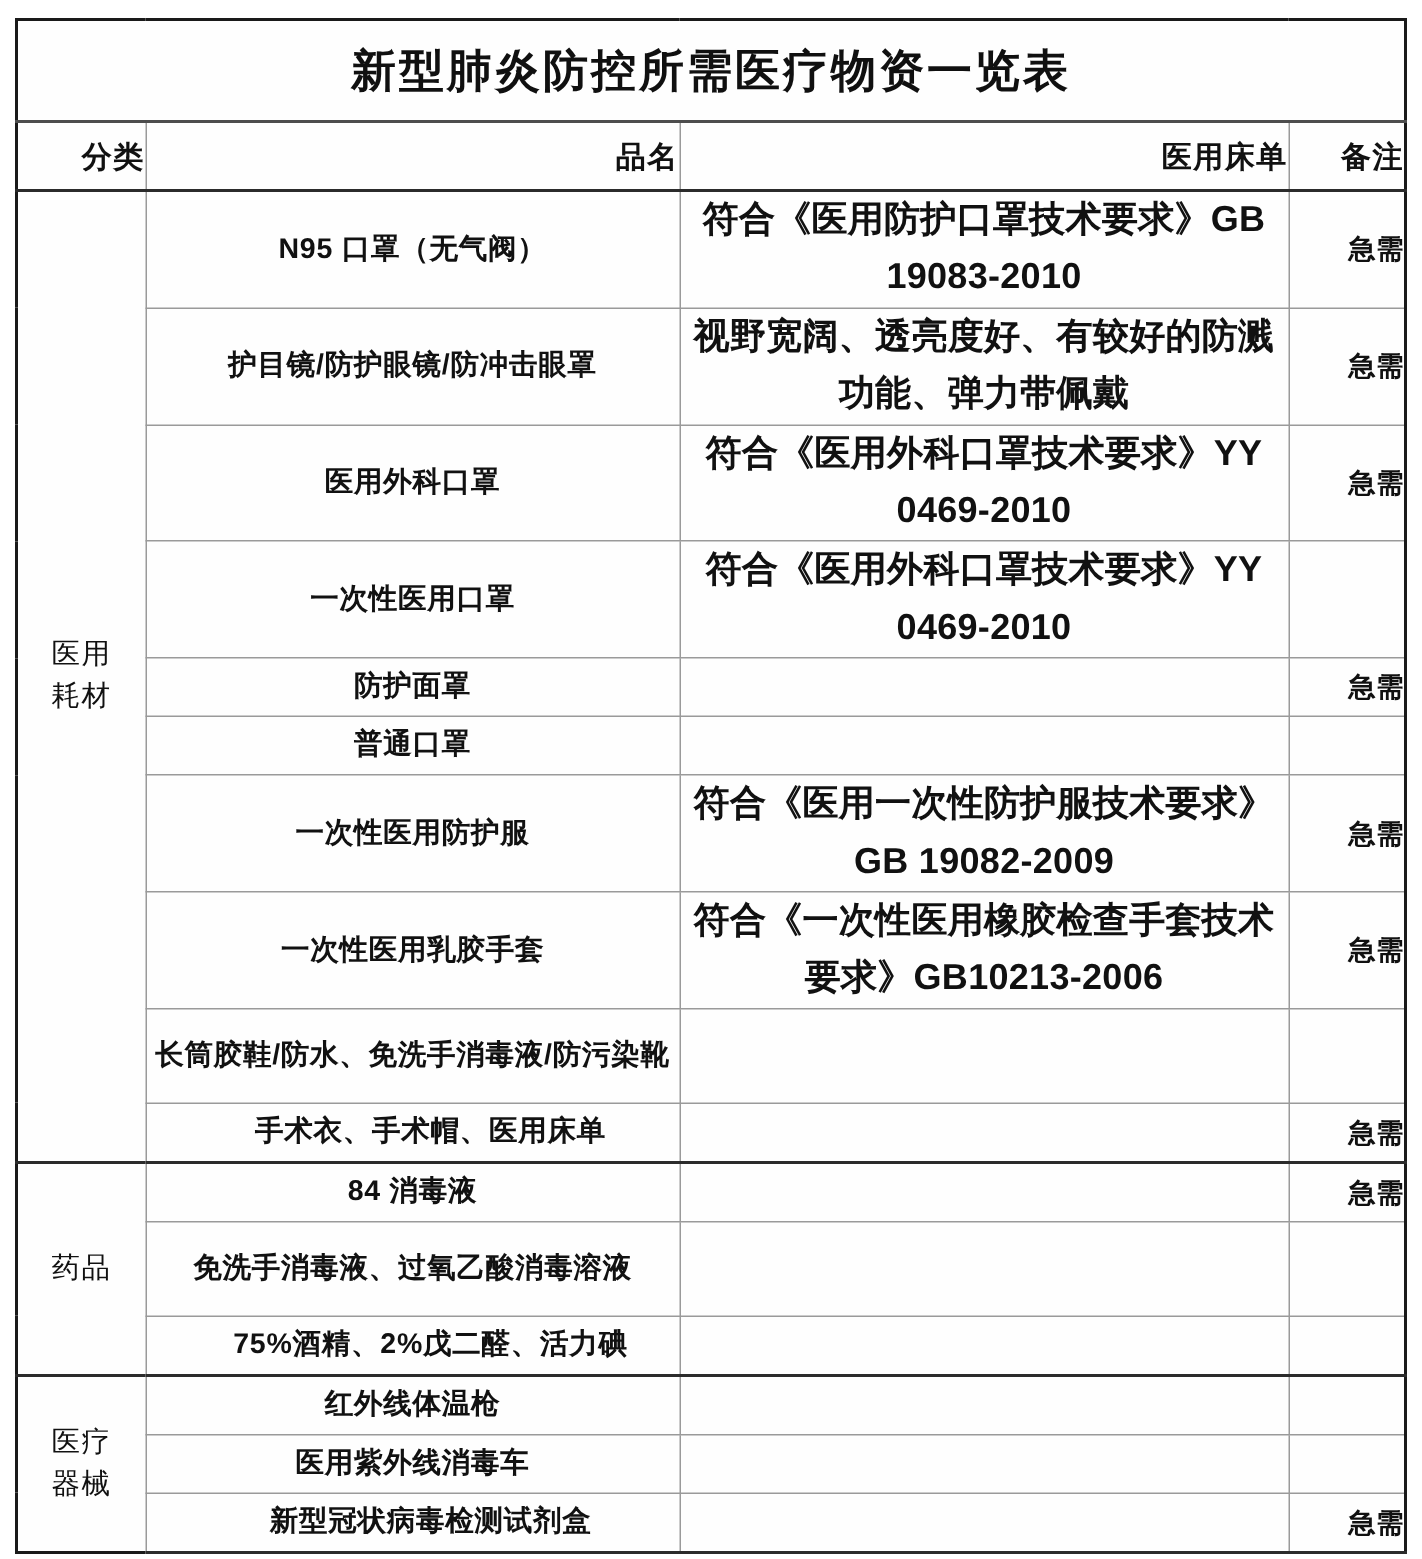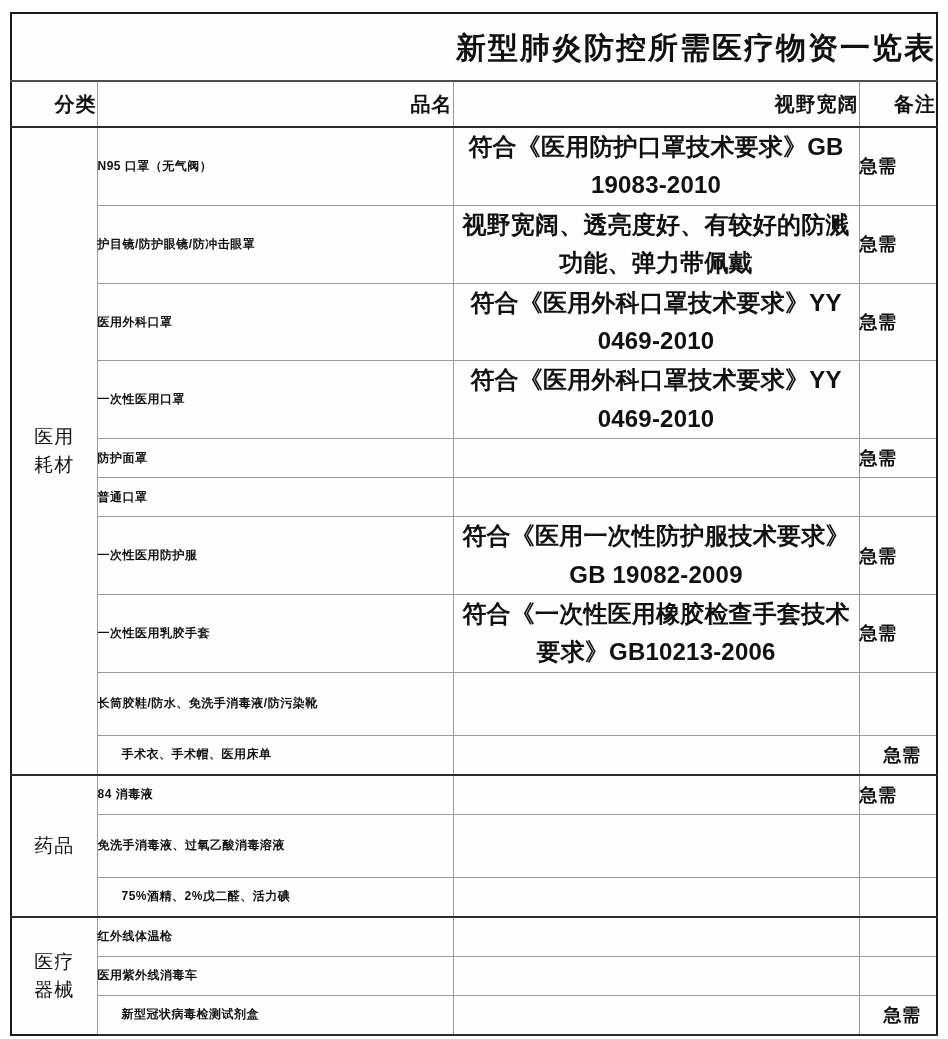--- a/index.html
+++ b/index.html
@@ -41,21 +41,21 @@
 
   
   table.supply-table {
     border: 2px solid #1a1a1a;
   }
 
   .title-cell {
     border: 2px solid #1a1a1a !important;
     border-bottom: 2px solid #4d4d4d !important;
     height: 66px;
-    text-align: right;
+    text-align: center;
     vertical-align: middle;
     background: #ffffff;
   }
   .title-text {
     font-size: 30px;
     font-weight: bold;
     letter-spacing: 2px;
     font-family: "DejaVu Serif", "Liberation Serif", serif;
     color: #101010;
     line-height: 1.1;
@@ -83,39 +83,39 @@
     text-align: center;
     font-size: 19px;
     font-weight: normal;
     letter-spacing: 1px;
     line-height: 1.45;
     border-right: 2px solid #2b2b2b;
   }
   td.cat-cell .cat-line { display: block; }
 
   td.name-cell {
-    text-align: left;
-    font-size: 12px;
+    text-align: center;
+    font-size: 19px;
     font-weight: bold;
     padding: 6px 8px;
     line-height: 1.55;
     letter-spacing: 0.5px;
   }
 
   td.std-cell {
     text-align: center;
     font-size: 24px;
     font-weight: bold;
     padding: 7px 6px 7px 10px;
     line-height: 1.6;
     letter-spacing: 0.2px;
   }
 
   td.note-cell {
-    text-align: left;
+    text-align: right;
     font-size: 18px;
     font-weight: bold;
     letter-spacing: 0.5px;
     border-left: 1px solid #6e6e6e;
   }
 
   
   tr.sec-start > td { border-top: 2px solid #2b2b2b; }
   tr.sec-end > td   { border-bottom: 2px solid #2b2b2b; padding-left: 24px; }
 
@@ -149,21 +149,21 @@
 
       <tr>
         <td class="title-cell" colspan="4">
           <span class="title-text">新型肺炎防控所需医疗物资一览表</span>
         </td>
       </tr>
 
       <tr class="hdr">
         <td>分类</td>
         <td>品名</td>
-        <td>视野宽阔</td>
+        <td>医用床单</td>
         <td>备注</td>
       </tr>
 
       <tr class="sec-start r-tall">
         <td class="cat-cell" rowspan="10">
           <span class="cat-line">医用</span>
           <span class="cat-line">耗材</span>
         </td>
         <td class="name-cell">N95 口罩（无气阀）</td>
         <td class="std-cell">符合《医用防护口罩技术要求》GB 19083-2010</td>

